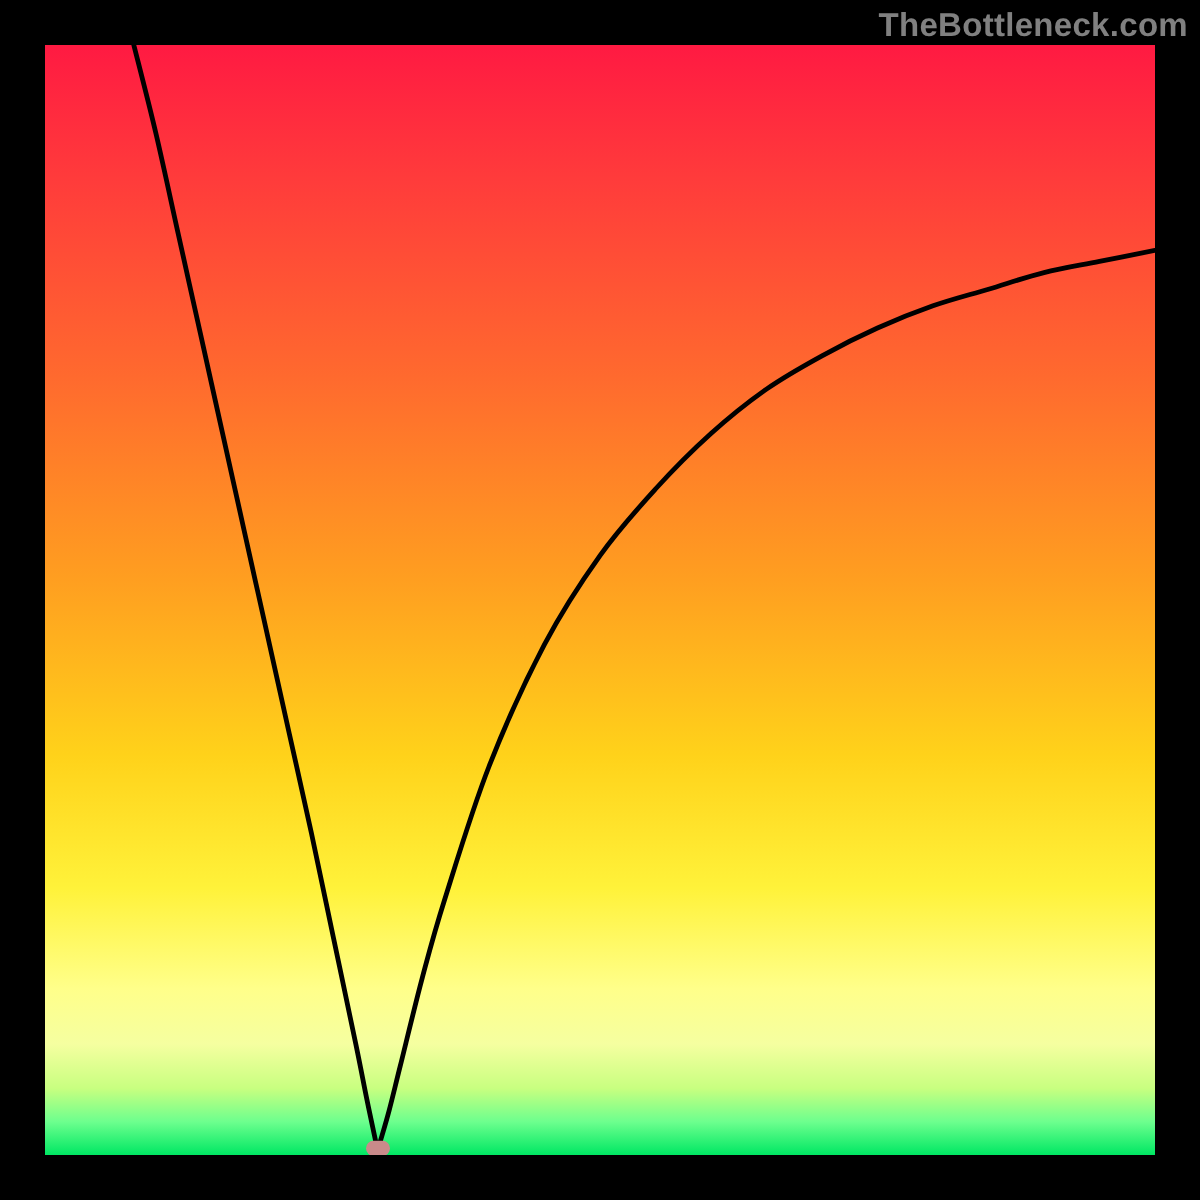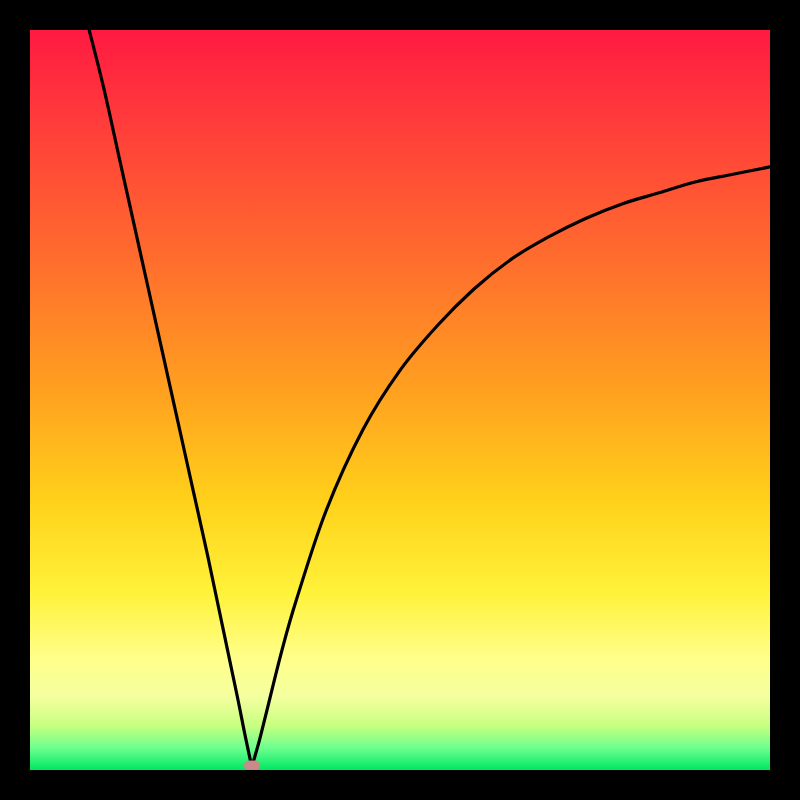--- a/index.html
+++ b/index.html
@@ -67,20 +67,21 @@
   .marker {
     fill: #c98a8a;
     stroke: none;
   }
 </style>
 </head>
 <body>
 
 <div class="frame">
 
+  <div class="watermark">TheBottleneck.com</div>
 
   <div class="plot-area">
     <div class="gradient-bg"></div>
 
     <svg class="curve" viewBox="0 0 740 740" preserveAspectRatio="none">
       <path d="M 59.20 0.00 C 61.67 9.87, 69.07 38.23, 74.00 59.20 C 78.93 80.17, 83.87 103.60, 88.80 125.80 C 93.73 148.00, 98.67 170.20, 103.60 192.40 C 108.53 214.60, 113.47 236.80, 118.40 259.00 C 123.33 281.20, 128.27 303.40, 133.20 325.60 C 138.13 347.80, 143.07 370.00, 148.00 392.20 C 152.93 414.40, 157.87 436.60, 162.80 458.80 C 167.73 481.00, 172.67 502.58, 177.60 525.40 C 182.53 548.22, 187.47 572.27, 192.40 595.70 C 197.33 619.13, 203.50 648.12, 207.20 666.00 C 210.90 683.88, 212.38 692.15, 214.60 703.00 C 216.82 713.85, 219.29 725.57, 220.52 731.12 C 221.75 736.67, 221.51 736.30, 222.00 736.30 C 222.49 736.30, 222.25 735.44, 223.48 731.12 C 224.71 726.80, 227.18 718.79, 229.40 710.40 C 231.62 702.01, 233.10 695.60, 236.80 680.80 C 240.50 666.00, 246.67 640.10, 251.60 621.60 C 256.53 603.10, 259.00 593.23, 266.40 569.80 C 273.80 546.37, 284.90 509.37, 296.00 481.00 C 307.10 452.63, 320.67 423.03, 333.00 399.60 C 345.33 376.17, 357.67 357.67, 370.00 340.40 C 382.33 323.13, 394.67 309.57, 407.00 296.00 C 419.33 282.43, 431.67 270.10, 444.00 259.00 C 456.33 247.90, 468.67 238.03, 481.00 229.40 C 493.33 220.77, 505.67 213.98, 518.00 207.20 C 530.33 200.42, 542.67 194.25, 555.00 188.70 C 567.33 183.15, 579.67 178.22, 592.00 173.90 C 604.33 169.58, 616.67 166.50, 629.00 162.80 C 641.33 159.10, 653.67 154.78, 666.00 151.70 C 678.33 148.62, 690.67 146.77, 703.00 144.30 C 715.33 141.83, 733.83 138.13, 740.00 136.90"></path>
       <rect class="marker" x="214.00" y="730.56" width="16" height="10" rx="5" ry="5"></rect>
     </svg>
   </div>
 

